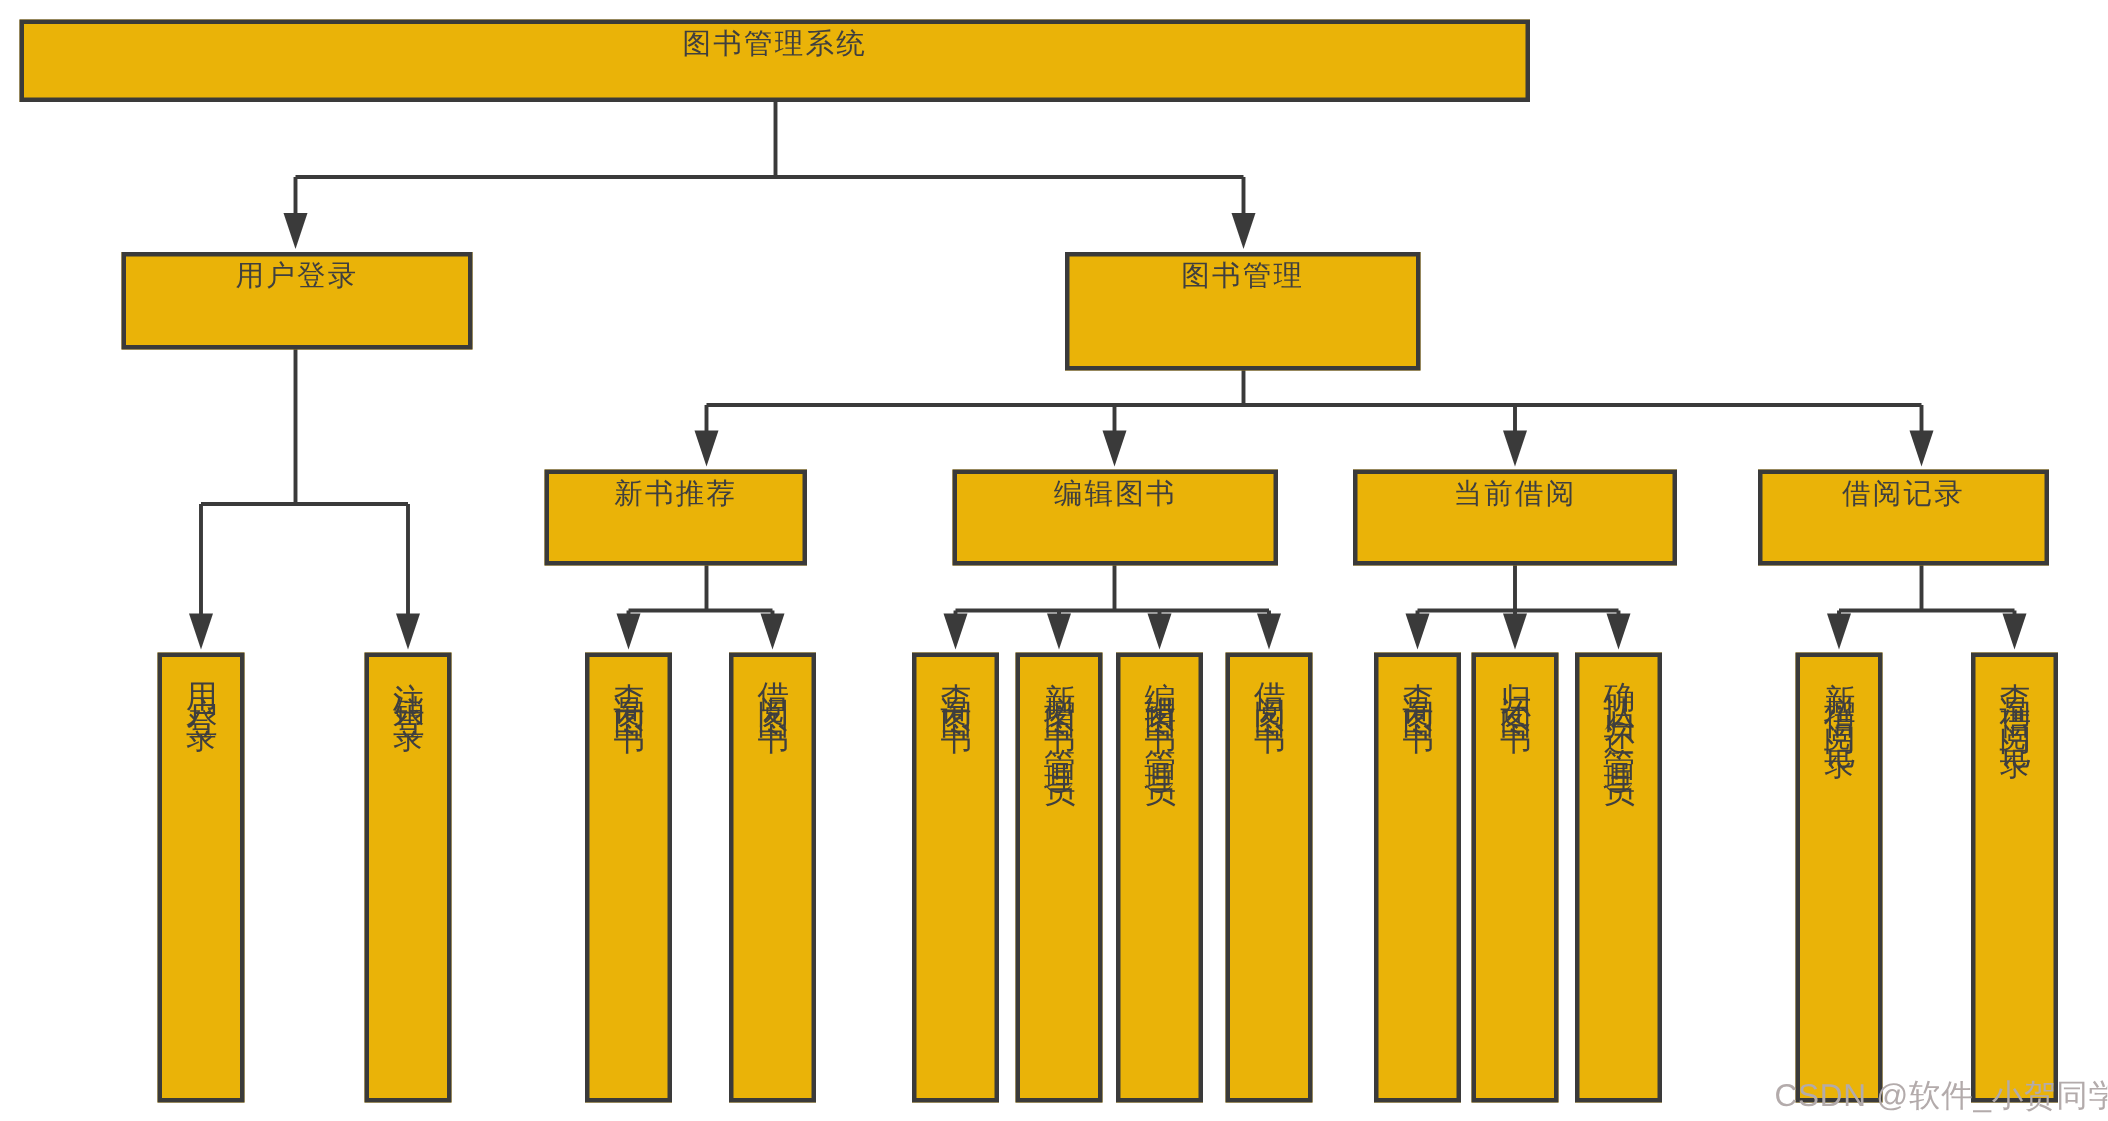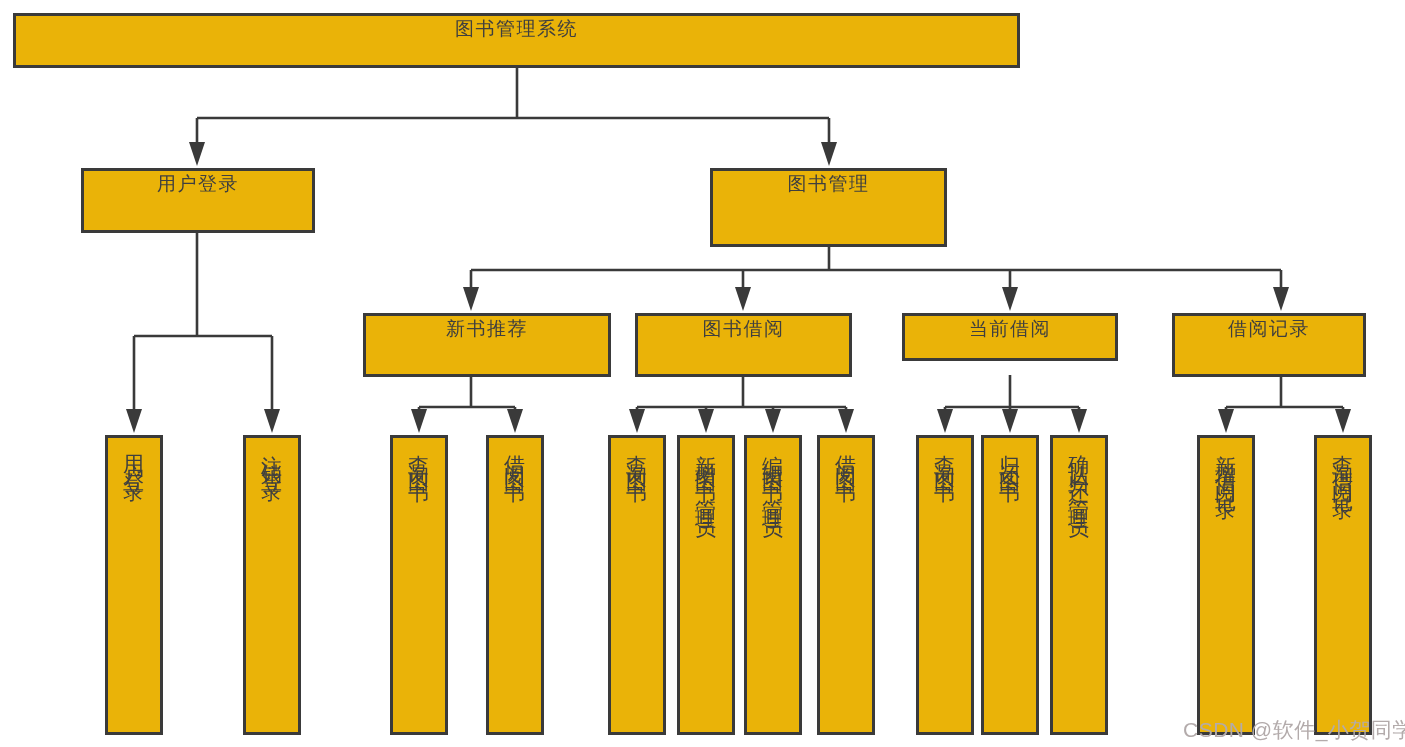--- a/index.html
+++ b/index.html
@@ -100,27 +100,27 @@
     <span class="lbl">图书管理系统</span>
   </div>
 
   <div class="box h" style="left:81px;top:168px;width:234px;height:65px">
     <span class="lbl">用户登录</span>
   </div>
   <div class="box h" style="left:710px;top:168px;width:237px;height:79px">
     <span class="lbl">图书管理</span>
   </div>
 
-  <div class="box h" style="left:363px;top:313px;width:248px;height:64px">
+  <div class="box h" style="left:363px;top:313px;width:175px;height:64px">
     <span class="lbl">新书推荐</span>
   </div>
   <div class="box h" style="left:635px;top:313px;width:217px;height:64px">
-    <span class="lbl">图书借阅</span>
+    <span class="lbl">编辑图书</span>
   </div>
-  <div class="box h" style="left:902px;top:313px;width:216px;height:48px">
+  <div class="box h" style="left:902px;top:313px;width:216px;height:64px">
     <span class="lbl">当前借阅</span>
   </div>
   <div class="box h" style="left:1172px;top:313px;width:194px;height:64px">
     <span class="lbl">借阅记录</span>
   </div>
 
   <div class="box v" style="left:105px;top:435px;width:58px;height:300px">
     <span class="lbl">用户登录</span>
   </div>
   <div class="box v" style="left:243px;top:435px;width:58px;height:300px">

